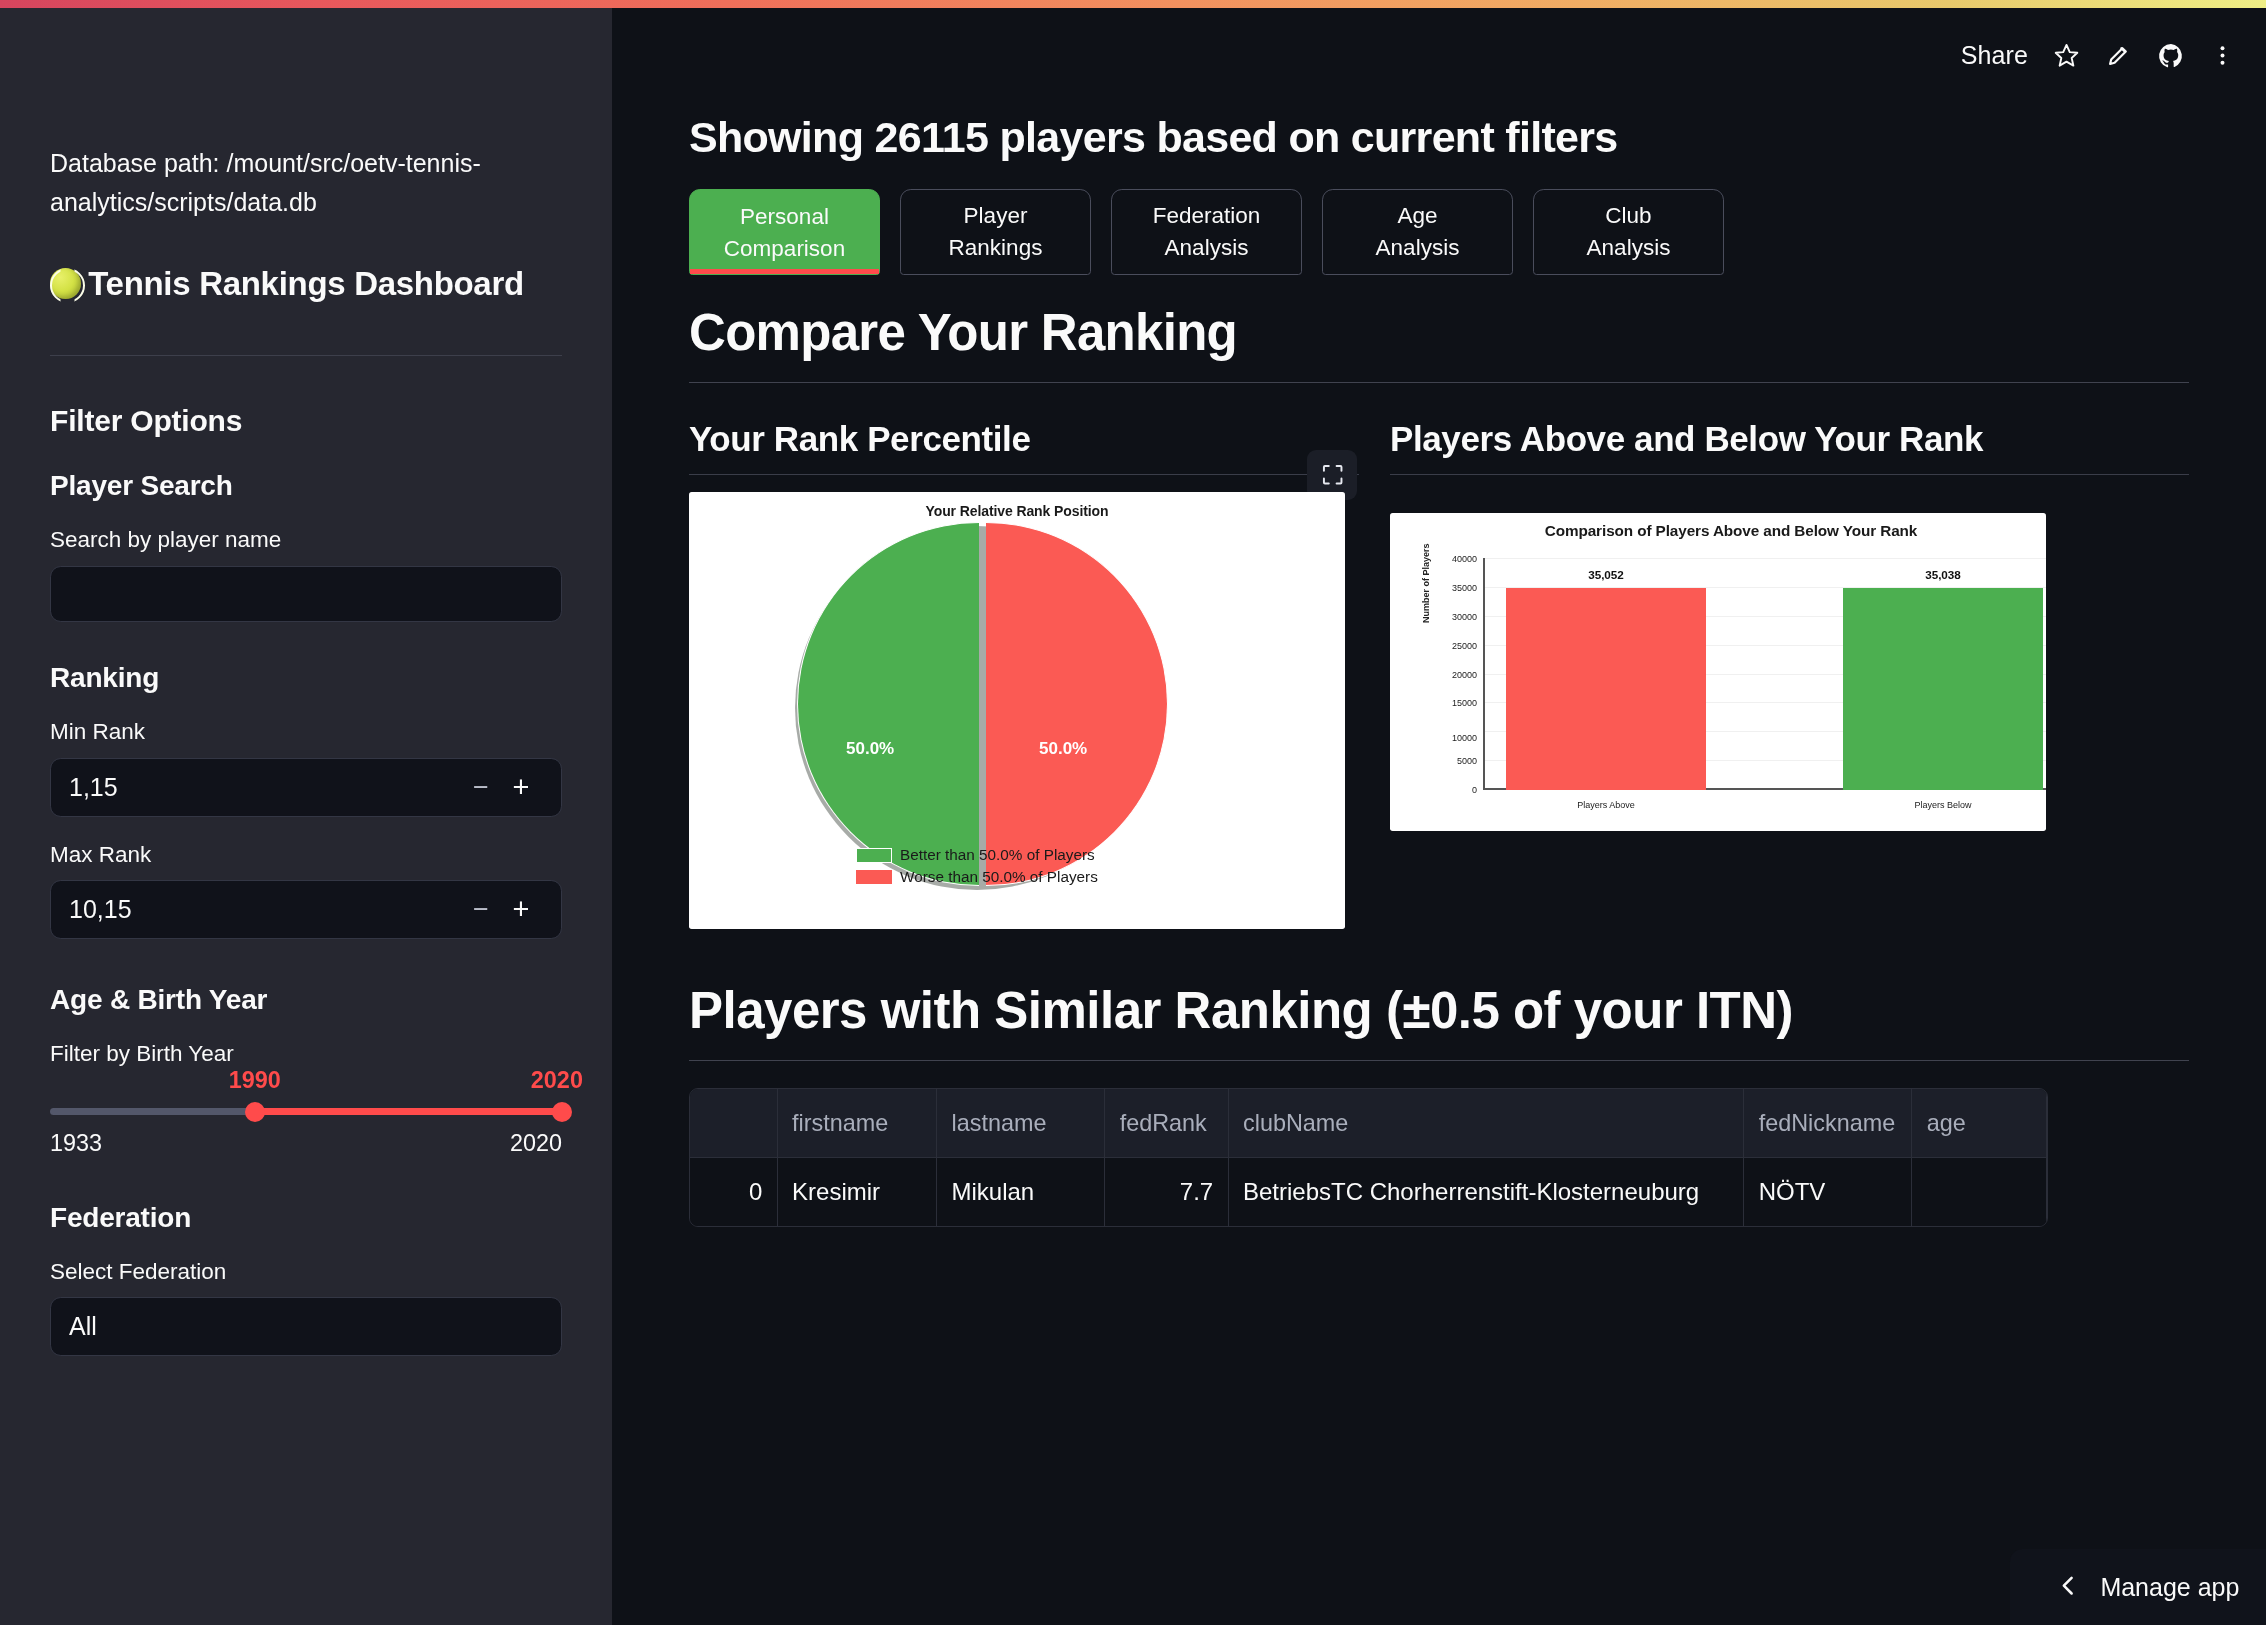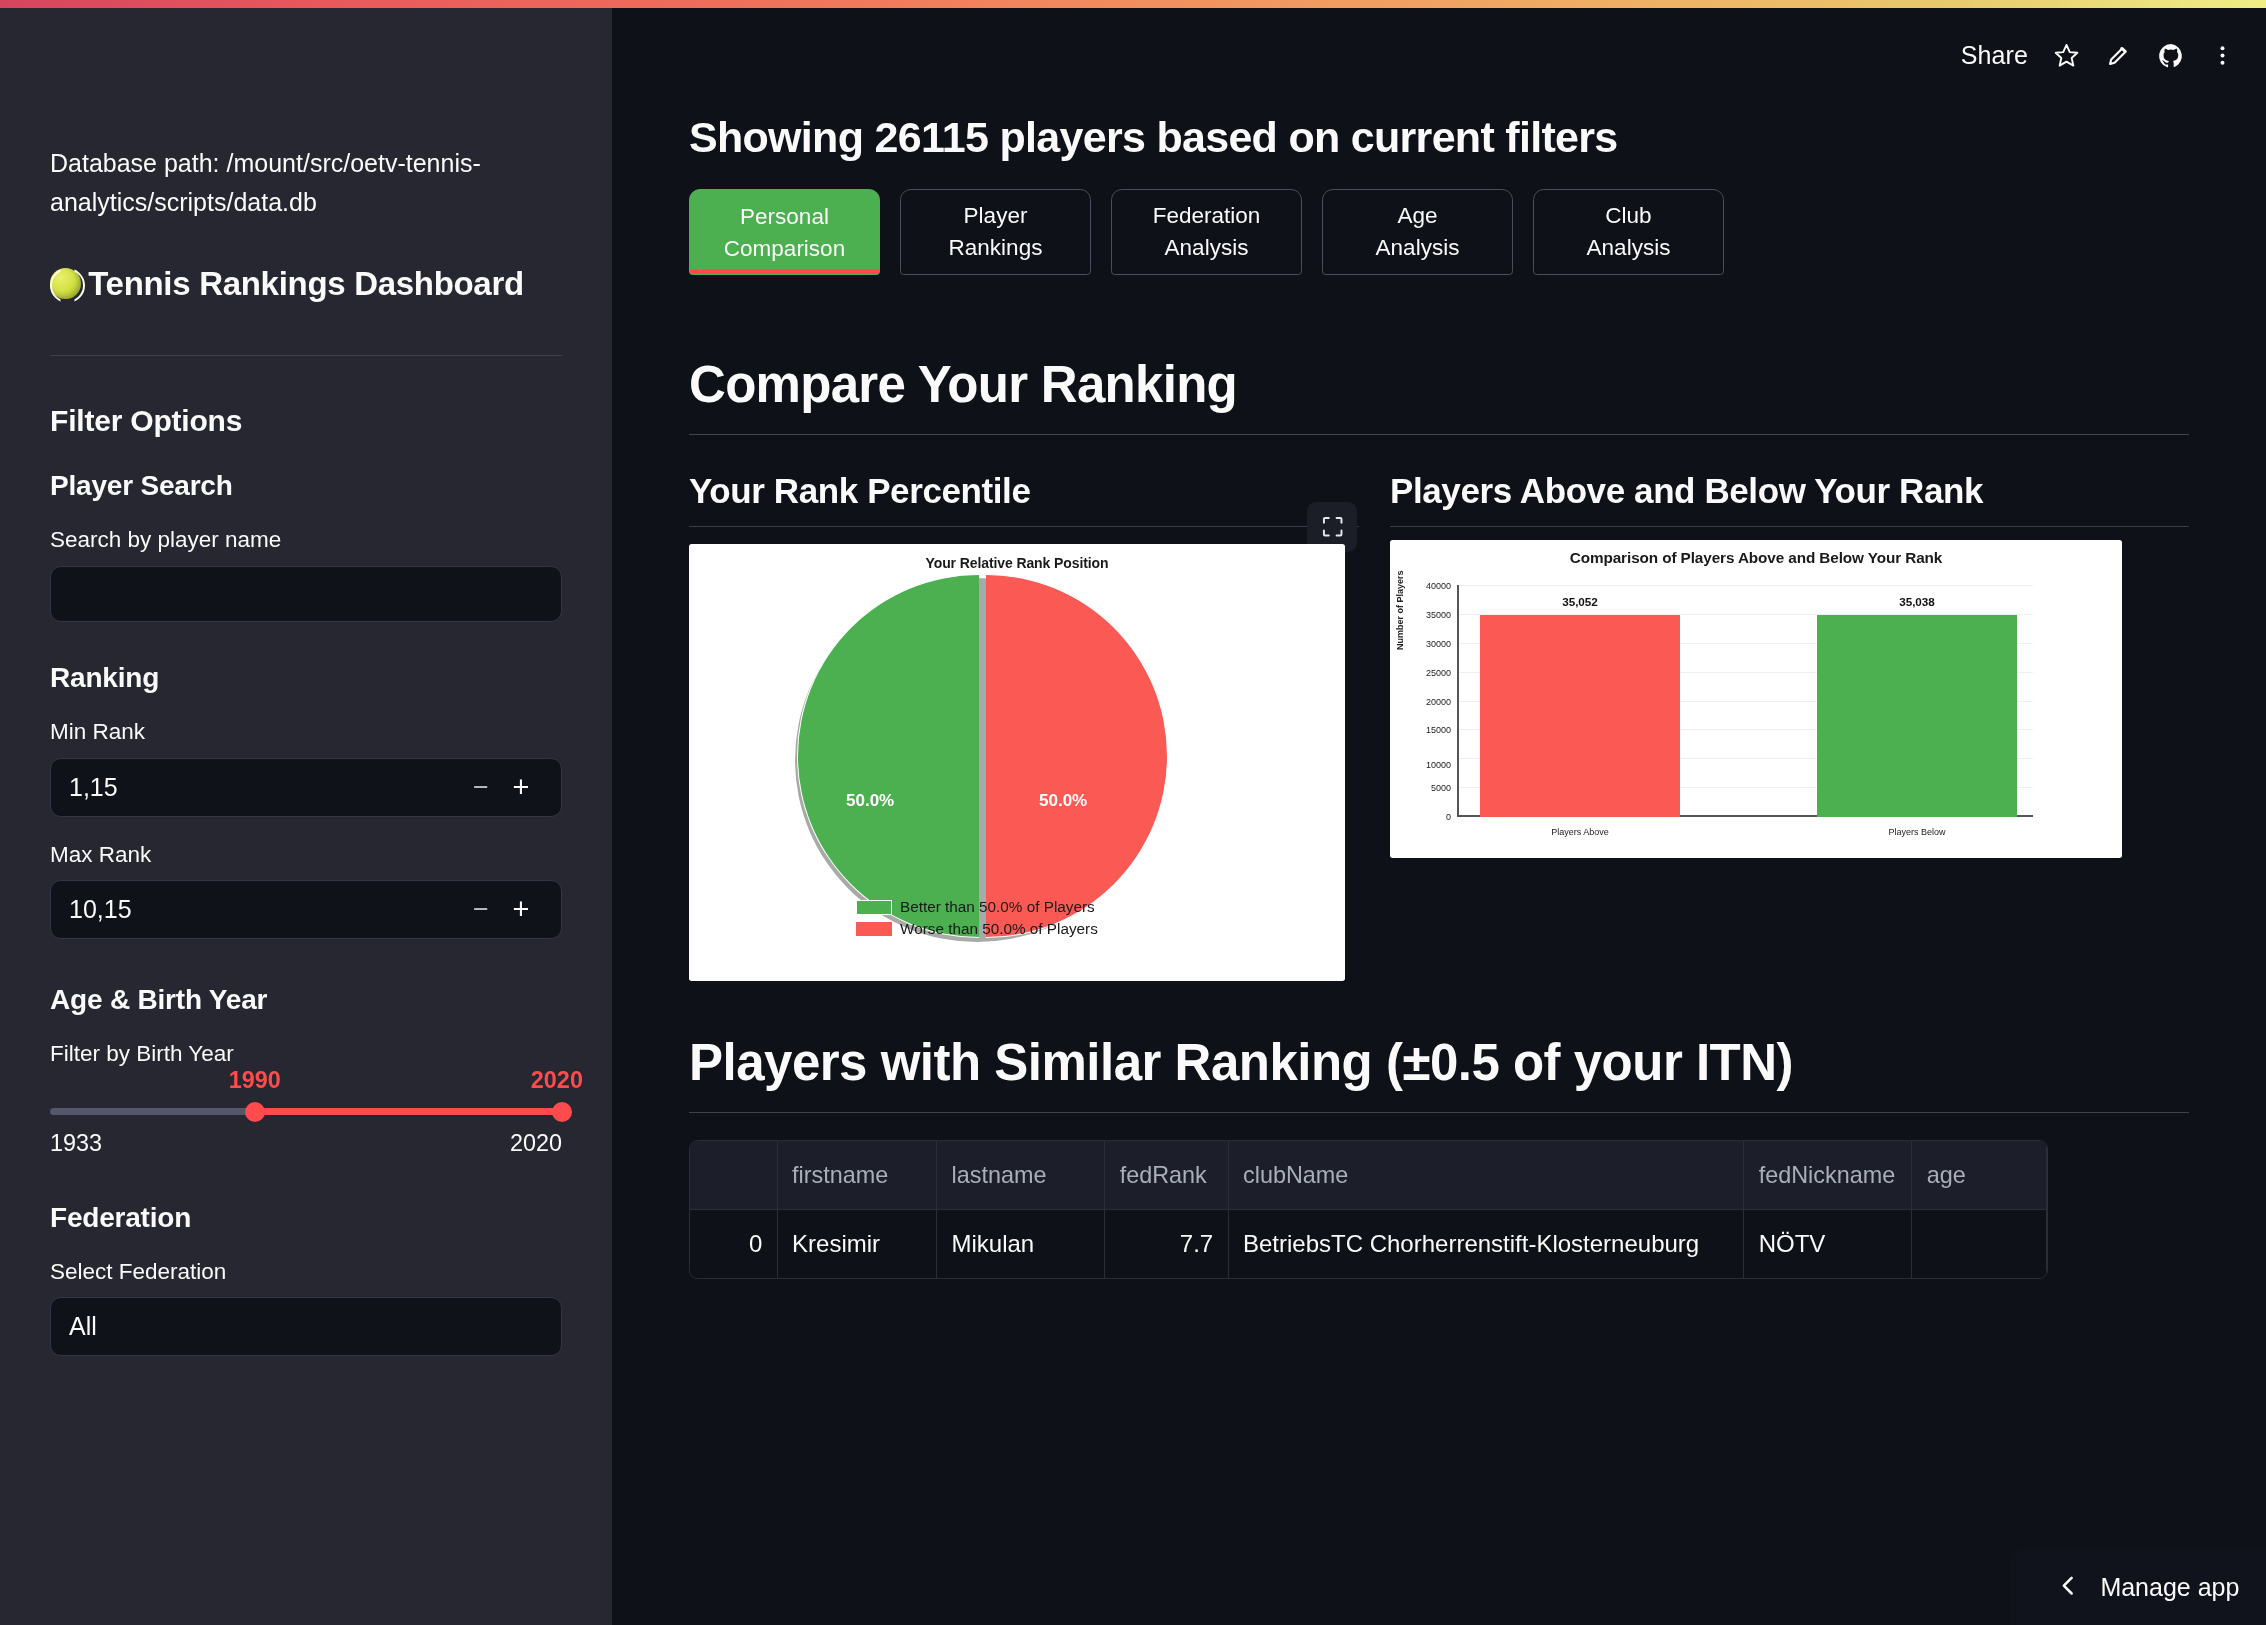--- a/index.html
+++ b/index.html
@@ -270,21 +270,21 @@
     left: 0; right: 0; bottom: 0;
     height: 5.4px;
     background: #ff4b4b;
   }
 
   .h1-main {
     color: #fafafa;
     font-size: 51px;
     font-weight: bold;
     letter-spacing: -0.7px;
-    margin-top: 80px;
+    margin-top: 28px;
   }
   .rule {
     height: 0.9px;
     background: #40434f;
     margin-top: 20px;
   }
 
   .cols {
     display: flex;
     gap: 31px;
@@ -318,21 +318,21 @@
     justify-content: center;
   }
 
   .plot {
     background: #ffffff;
     border-radius: 2.7px;
     position: relative;
     overflow: hidden;
   }
   .plot-pie { width: 656px; height: 437px; margin-top: 16px; }
-  .plot-bar { width: 732px; height: 318px; margin-top: 13px; }
+  .plot-bar { width: 656px; height: 318px; margin-top: 38px; padding-left: 26px; }
 
   .plot-title {
     text-align: center;
     color: #1a1a1a;
     font-weight: bold;
     letter-spacing: -0.1px;
   }
   .pie-title { font-size: 14px; padding-top: 10.8px; }
   .bar-title { font-size: 15.3px; padding-top: 9px; }
 

